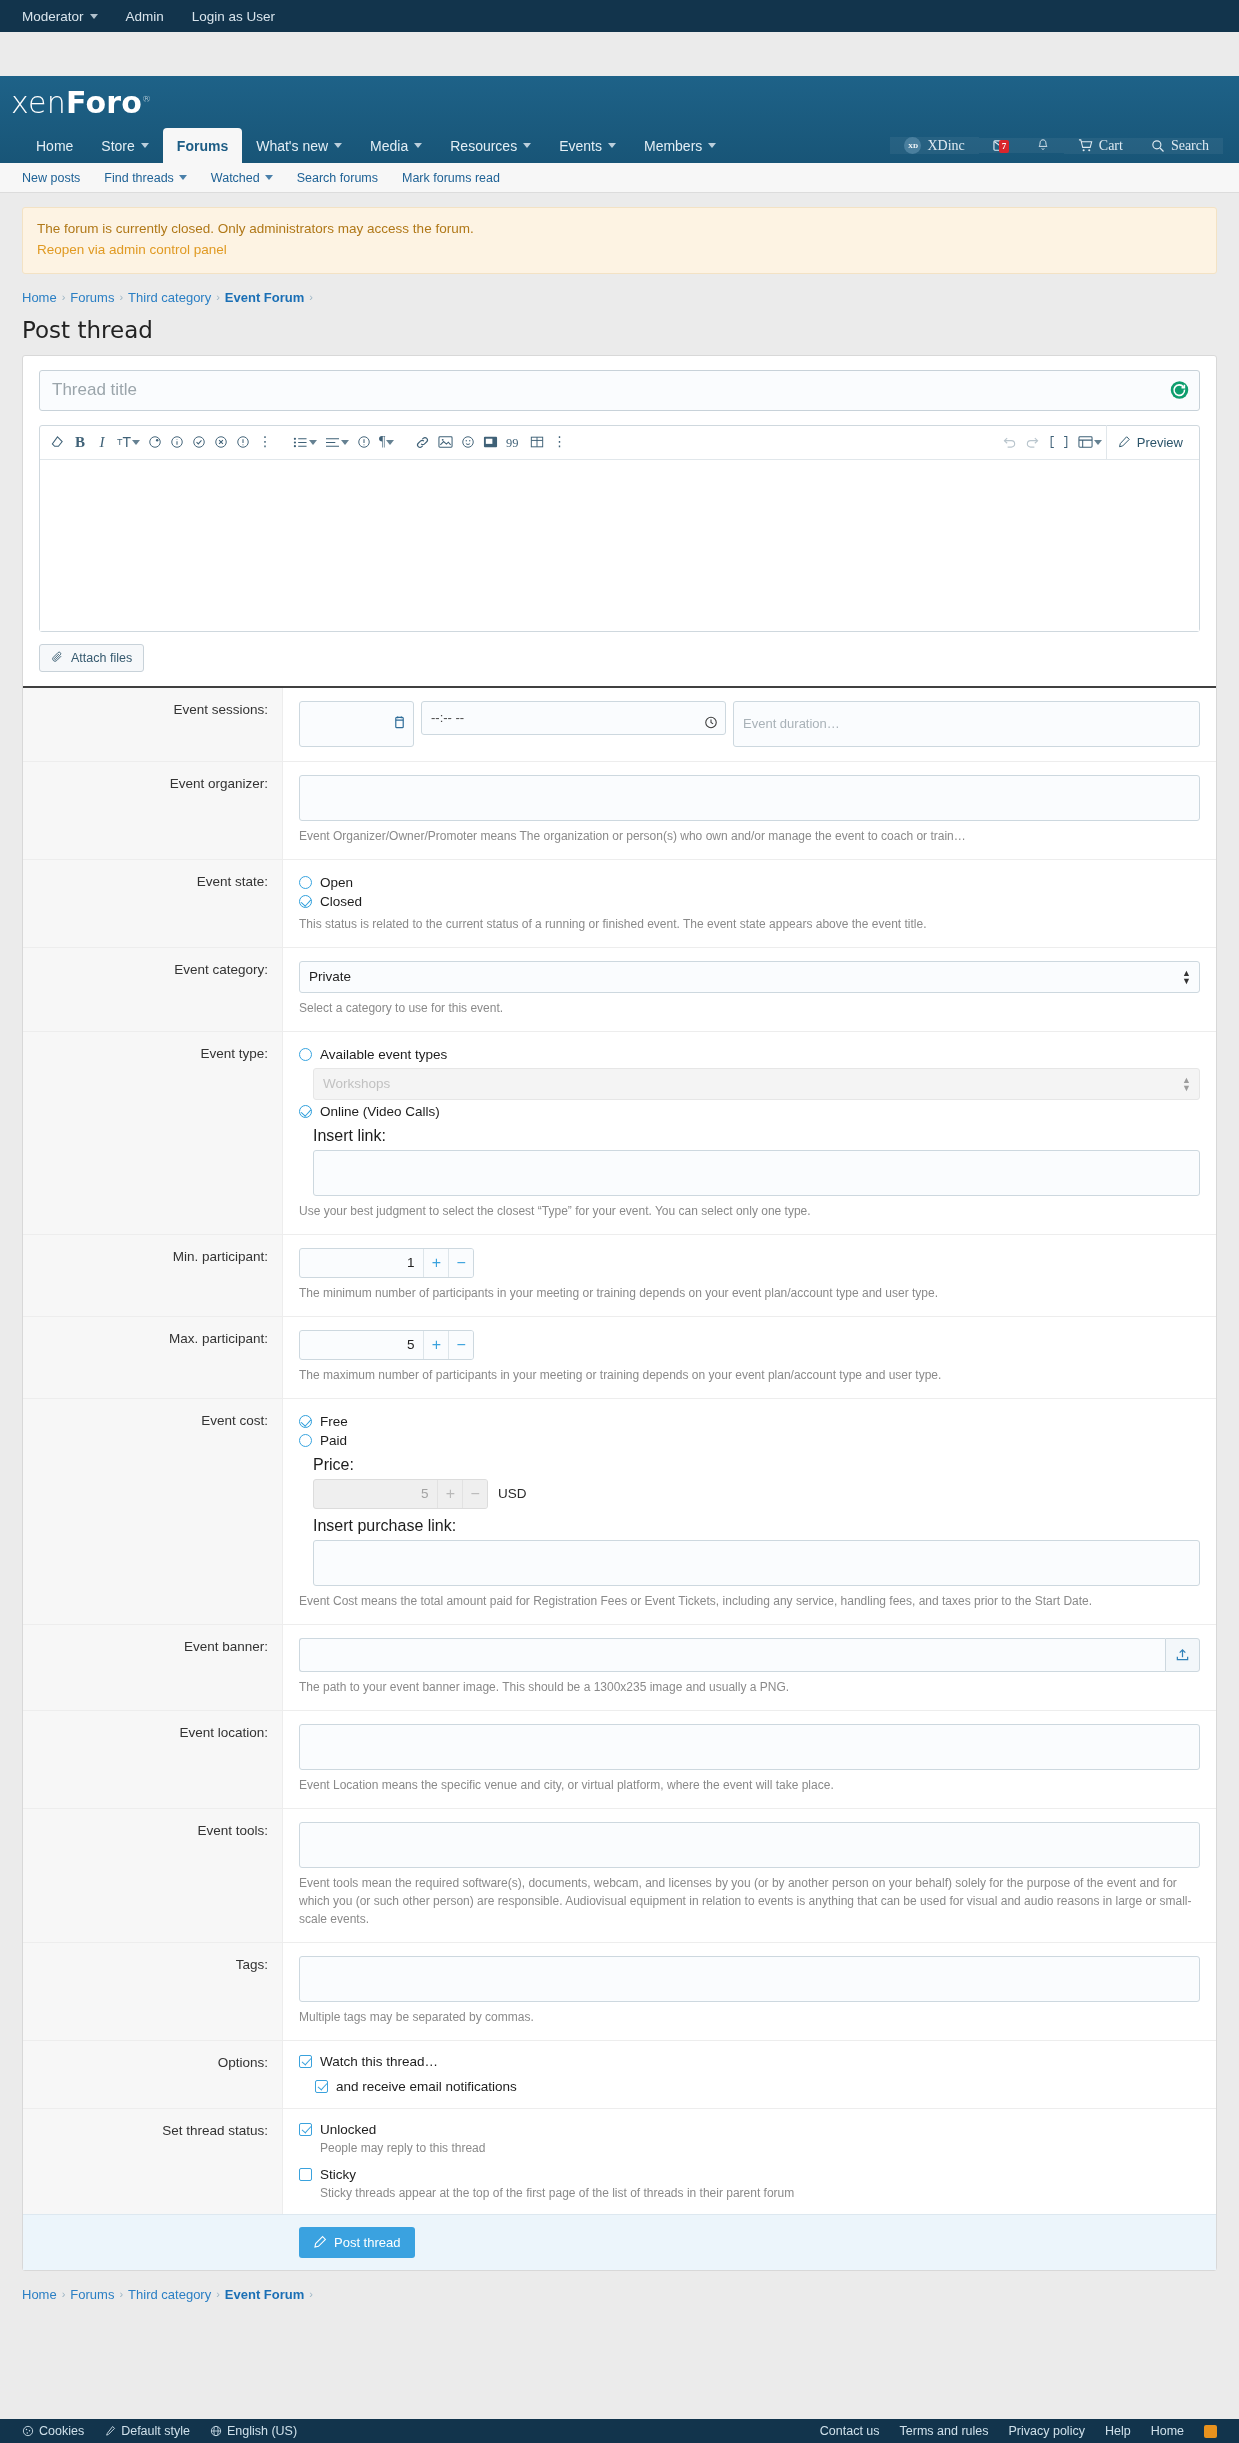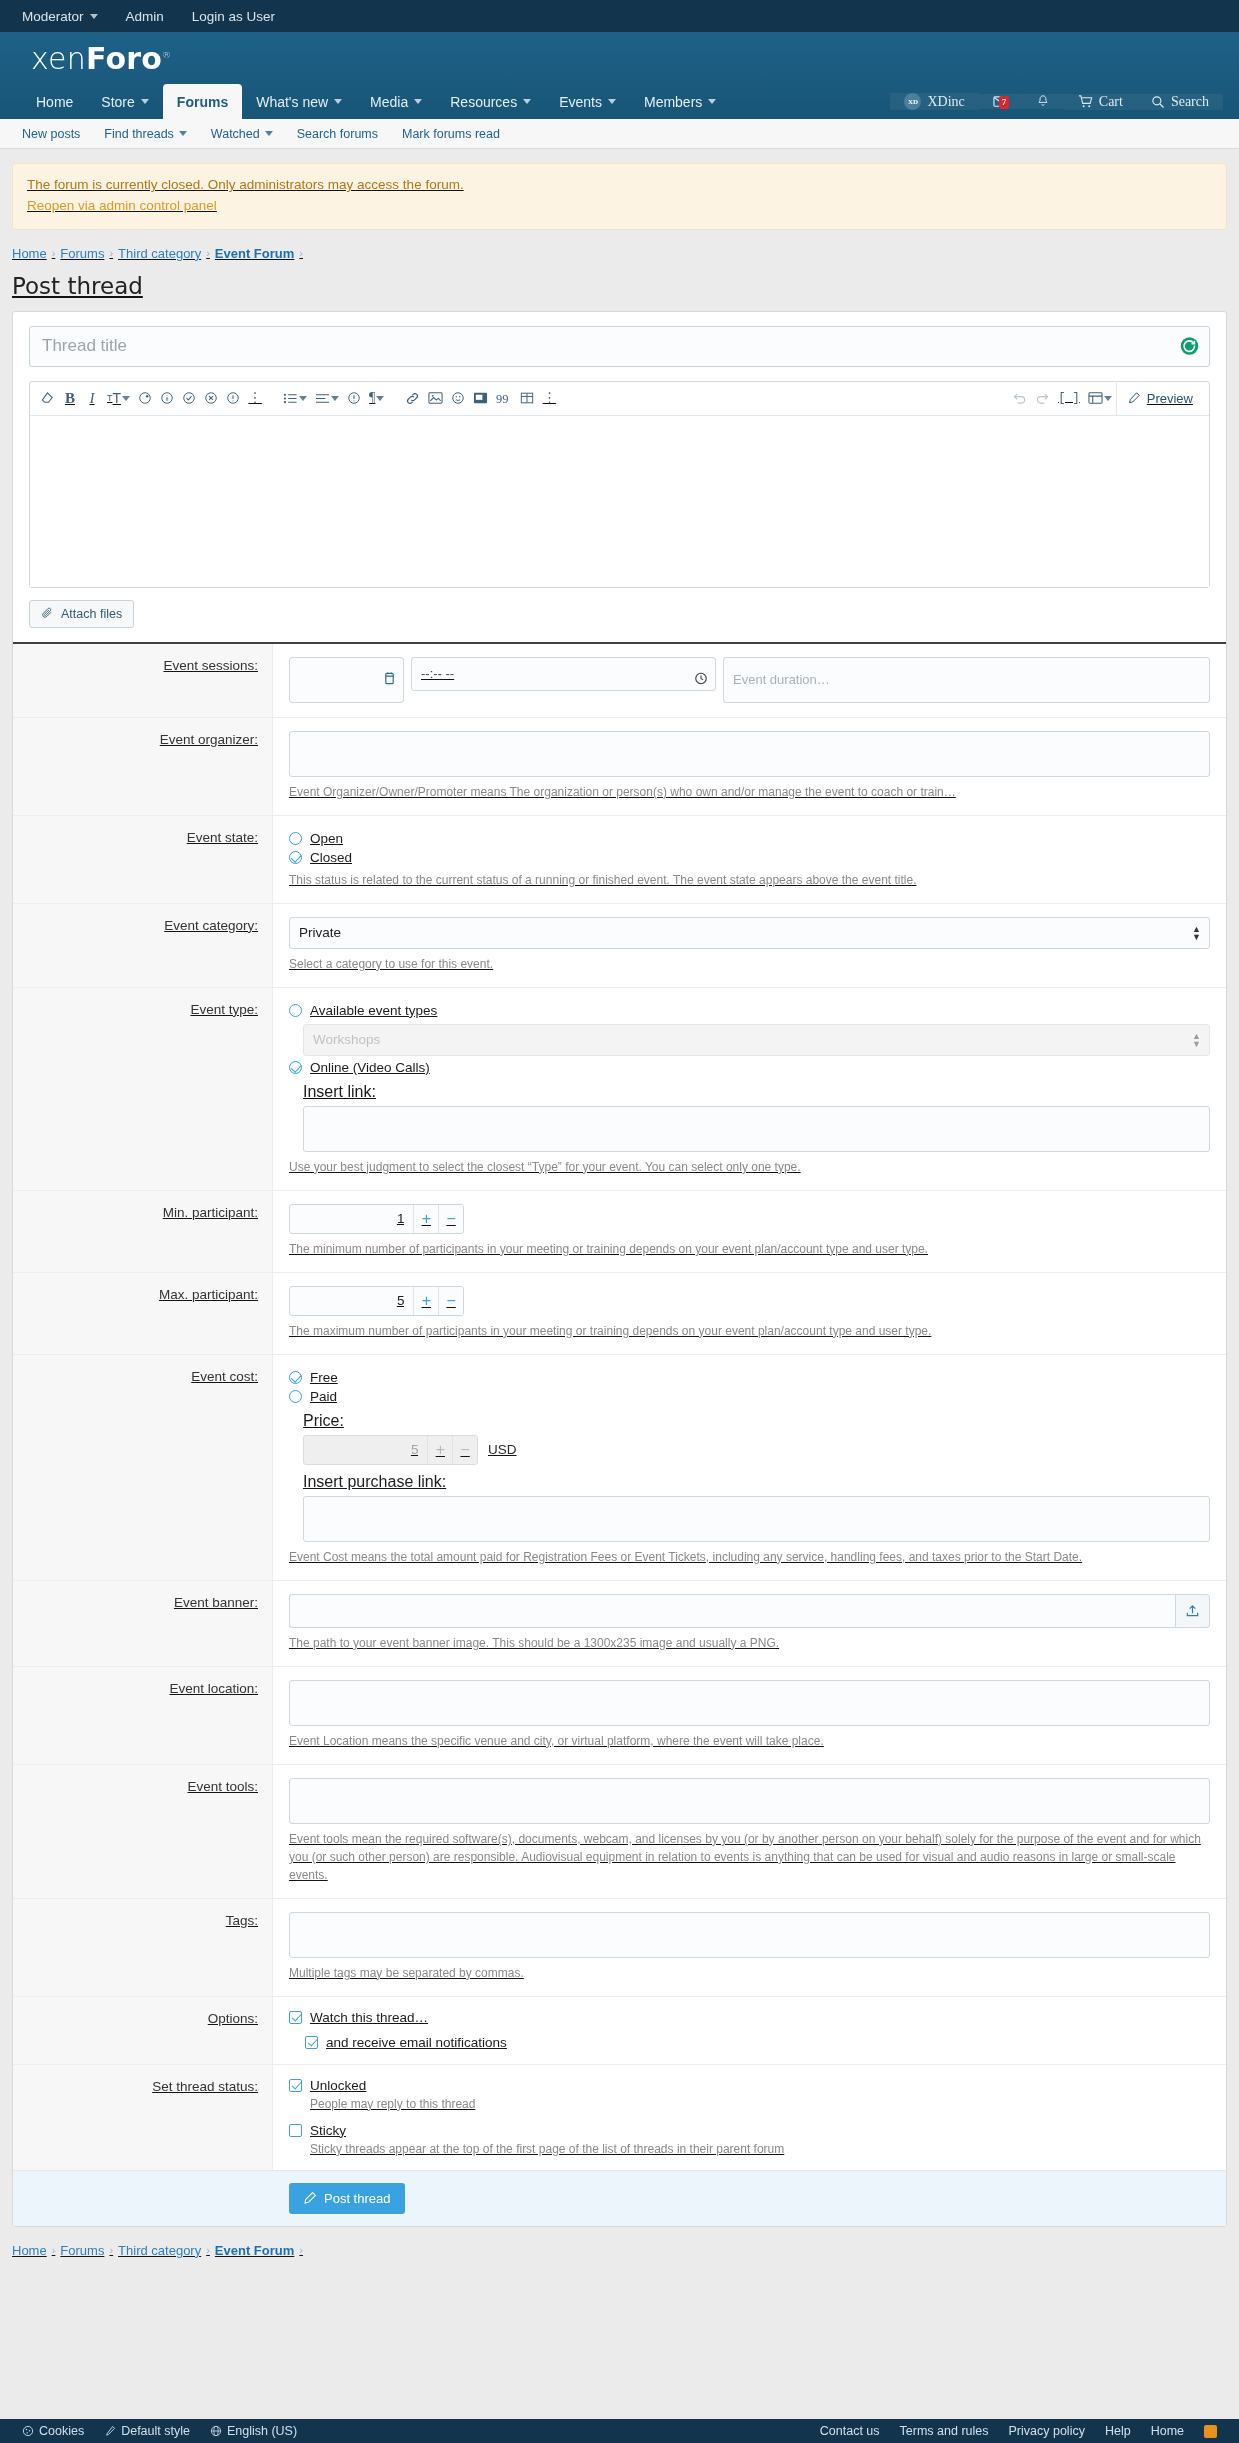--- a/index.html
+++ b/index.html
@@ -17,42 +17,42 @@
   .adminbar {
     background:#12344c; height:32px; display:flex; align-items:center;
     padding-left:22px; gap:28px;
   }
   .adminbar a { color:#d8e4ec; font-size:13.5px; text-decoration:none; display:flex; align-items:center; gap:6px; }
   .caret { display:inline-block; width:0;height:0;border-left:4px solid transparent;border-right:4px solid transparent;border-top:5px solid currentColor; opacity:.8;}
 
   
   .header { background:#1b5b85; position:relative; }
   .header::before{content:"";position:absolute;inset:0;background:linear-gradient(180deg,#1e6288 0%,#185577 100%);}
-  .logo-row { position:relative; height:52px; display:flex; align-items:center; padding-left:31px;}
+  .logo-row { position:relative; height:52px; display:flex; align-items:center; padding-left:11px;margin-top:44px;}
   .logo { font-size:30px; font-weight:300; color:#fff; letter-spacing:.2px; font-family:"DejaVu Sans", sans-serif;}
   .logo b { font-weight:700; }
   .logo sup { font-size:9px; vertical-align:super; opacity:.8;}
 
   .navrow { position:relative; height:35px; display:flex; align-items:stretch; padding-left:22px; }
   .nav { display:flex; align-items:stretch; }
   .nav-item { display:flex; align-items:center; gap:6px; padding:0 14px; color:#e3eef5; font-size:14px; text-decoration:none; }
   .nav-item.active { background:#f7f7f7; color:#1d5d85; font-weight:700; border-radius:4px 4px 0 0; }
   .nav-right { position:absolute; right:16px; top:0; bottom:0; display:flex; align-items:center;font-family:Liberation Serif, serif; }
   .nav-right .nav-item { color:#dfeaf2; position:relative; }
   .nav-right .nav-item.boxed { background:rgba(255,255,255,0.06); }
   .avatar { width:17px;height:17px;border-radius:50%;background:#4a7f9e;color:#fff;font-size:7px;display:flex;align-items:center;justify-content:center;font-weight:700;}
   .badge { position:absolute; top:2px; left:20px; background:#d9262c; color:#fff; font-size:9px; line-height:1; padding:2px 3px; border-radius:2px; font-weight:700;}
 
   
   .subnav { background:#f7f7f7; height:30px; display:flex; align-items:center; padding-left:22px; gap:0px; border-bottom:1px solid #dcdcdc;}
   .subnav a { color:#1e6296; font-size:12.5px; text-decoration:none; padding:0 12px; display:flex;align-items:center; gap:5px;}
   .subnav a:first-child{padding-left:0;}
 
   
-  .wrap { padding:0 12px;text-decoration:underline; }
+  .wrap { padding:0 22px; }
 
   .notice {
     margin-top:14px;
     background:#fdf3e3; border:1px solid #f3e2c4; border-radius:3px;
     padding:11px 14px 12px 14px; color:#b07818; font-size:13.5px; line-height:1.55;
   }
   .notice a{ color:#e09a23; text-decoration:none;}
 
   .crumbs { display:flex; align-items:center; gap:5px; padding:16px 0 4px 0; font-size:13px;}
   .crumbs a { color:#2a7fc4; text-decoration:none;}

